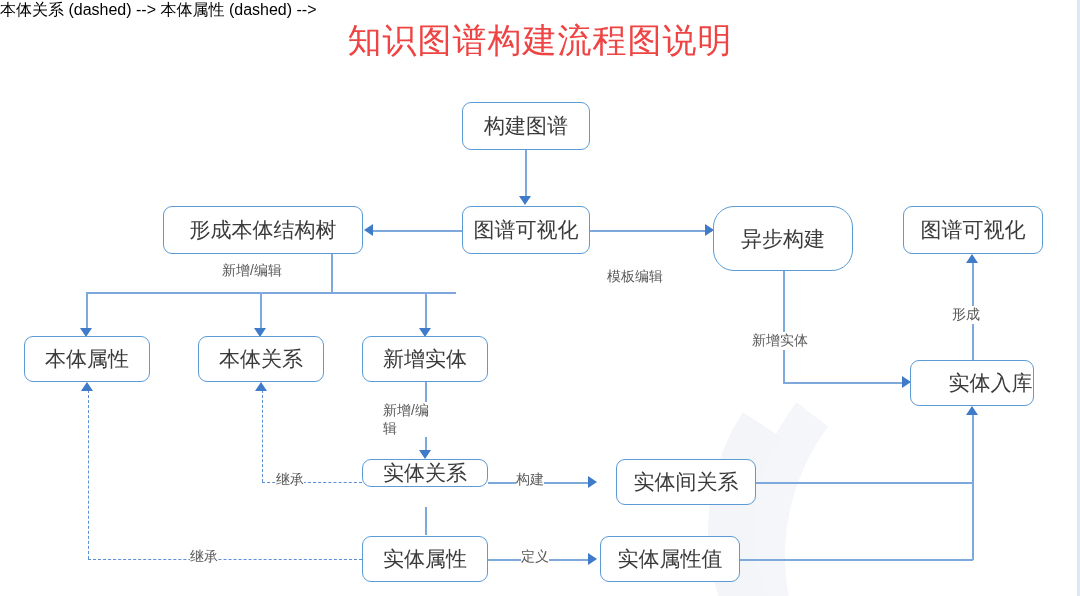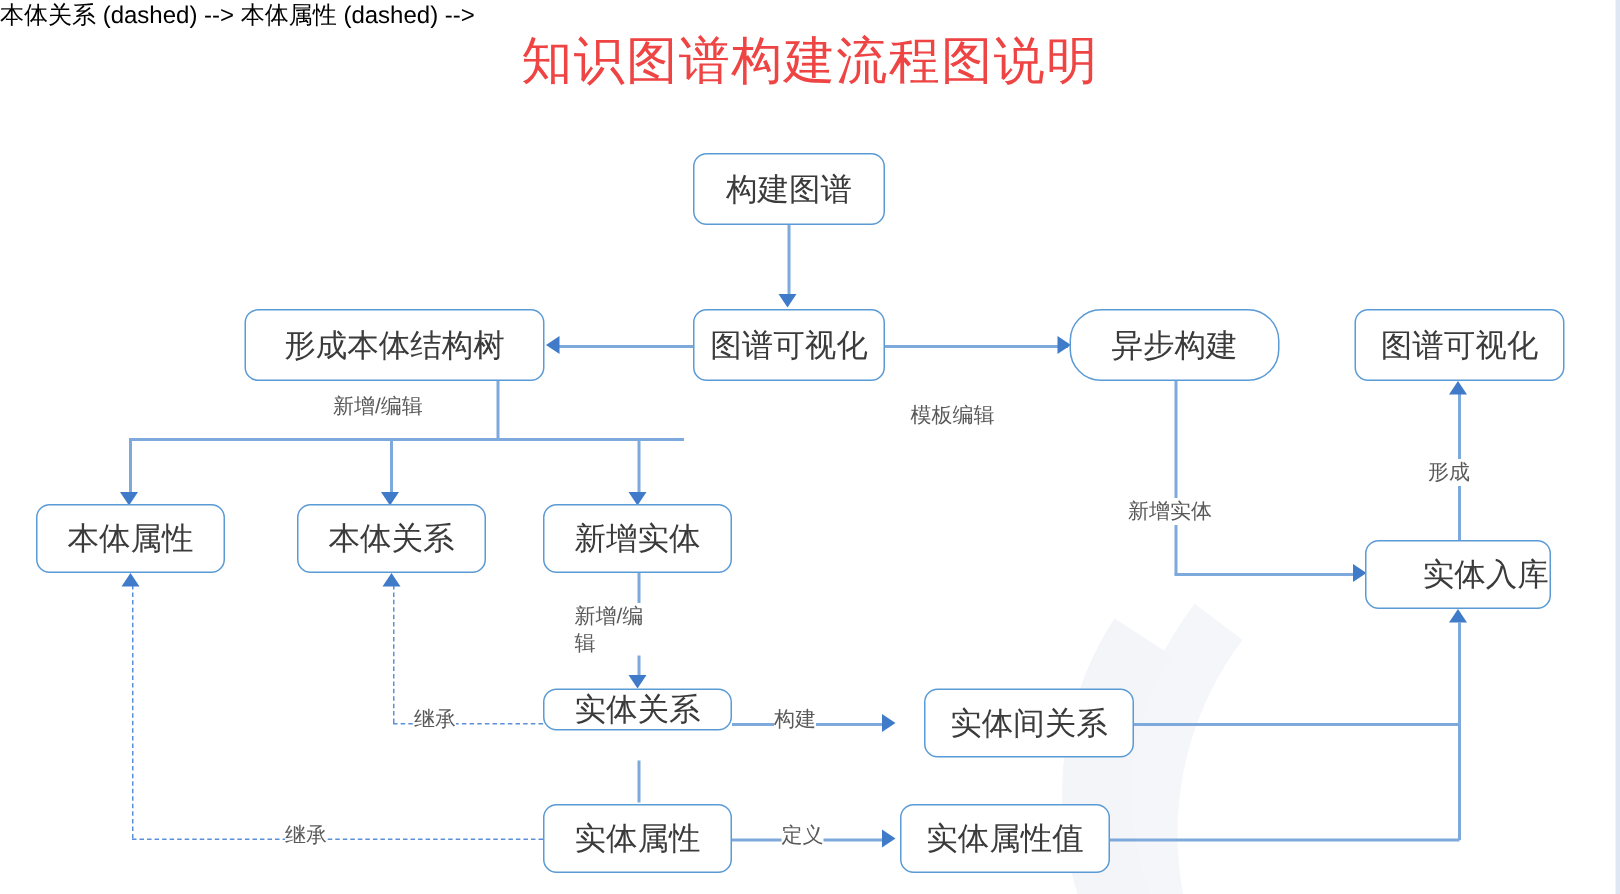--- a/index.html
+++ b/index.html
@@ -239,21 +239,21 @@
   <div class="ar up" style="left:966px; top:406px;"></div>
 
   
 
   <div class="node" style="left:462px; top:102px; width:128px; height:48px;">构建图谱</div>
 
   <div class="node" style="left:462px; top:206px; width:128px; height:48px;">图谱可视化</div>
 
   <div class="node" style="left:163px; top:206px; width:200px; height:48px;">形成本体结构树</div>
 
-  <div class="node" style="left:713px; top:206px; width:140px; height:48px;border-radius:21px;">异步构建</div>
+  <div class="node" style="left:713px; top:206px; width:140px; height:65px;border-radius:21px;">异步构建</div>
 
   <div class="node" style="left:24px; top:336px; width:126px; height:46px;">本体属性</div>
 
   <div class="node" style="left:903px; top:206px; width:140px; height:48px;">图谱可视化</div>
 
   <div class="node" style="left:198px; top:336px; width:126px; height:46px;">本体关系</div>
 
   <div class="node" style="left:362px; top:336px; width:126px; height:46px;">新增实体</div>
 
   <div class="node" style="left:910px; top:360px; width:124px; height:46px;padding-left:37px;">实体入库</div>

